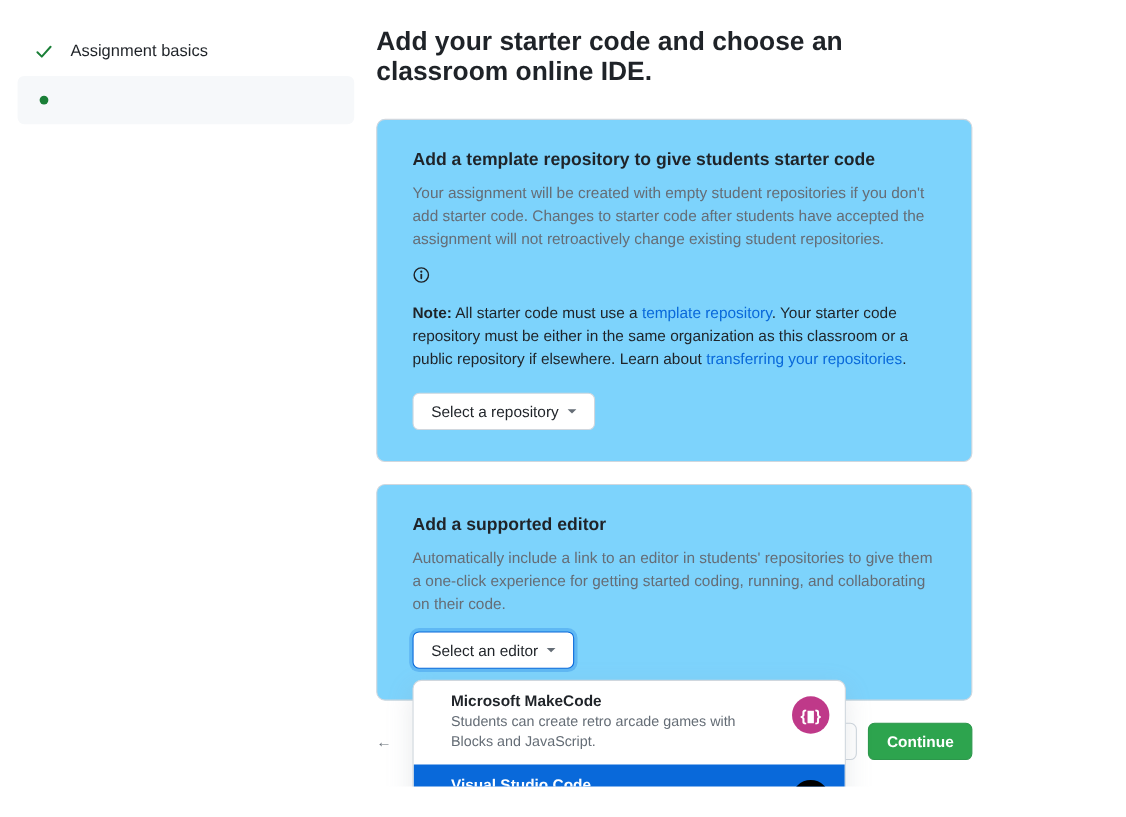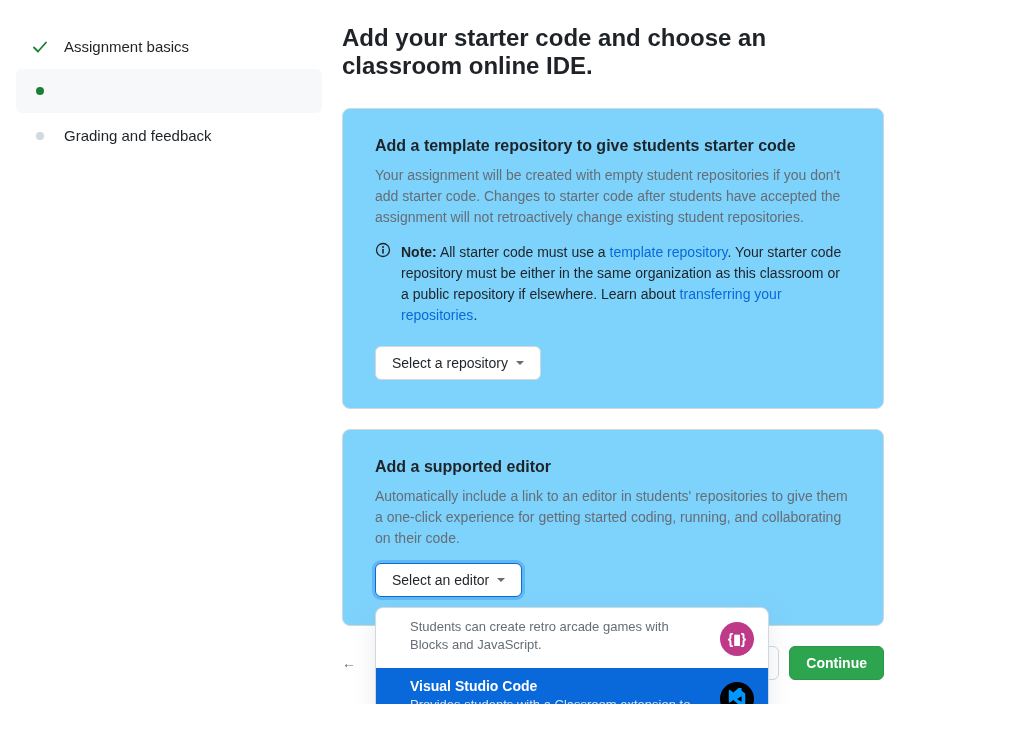--- a/index.html
+++ b/index.html
@@ -67,20 +67,21 @@
   line-height: 1.5;
   margin-bottom: 14px;
 }
 .note-row {
   display: flex;
   gap: 10px;
   color: #1f2328;
   font-size: 14px;
   line-height: 1.5;
   margin-bottom: 20px;
+  flex-direction: column;
 }
 .note-text { flex: 1; }
 .note-text a, .panel-desc a, .replit-note a { color: #0969da; text-decoration: none; }
 .dropdown-btn {
   display: inline-flex;
   align-items: center;
   gap: 8px;
   padding: 8px 16px;
   border: 1px solid #d0d7de;
   border-radius: 6px;
@@ -189,28 +190,20 @@
           </svg>
       </span>
       <span class="sidebar-label">Assignment basics</span>
     </div>
     <div class="sidebar-item active">
       <span class="sidebar-icon">
         <svg width="10" height="10" viewBox="0 0 10 10">
             <circle cx="5" cy="5" r="4" fill="#1a7f37"></circle>
           </svg>
       </span>
-    </div>
-    <div class="sidebar-item">
-      <span class="sidebar-icon">
-        <svg width="10" height="10" viewBox="0 0 10 10">
-            <circle cx="5" cy="5" r="4" fill="#d0d7de"></circle>
-          </svg>
-      </span>
-      <span class="sidebar-label">Grading and feedback</span>
     </div>
   </div>
 
   <div class="main">
     <h1 class="page-title">Add your starter code and choose an classroom online IDE.</h1>
 
     <div class="panel">
       <div class="panel-title">Add a template repository to give students starter code</div>
       <div class="panel-desc">Your assignment will be created with empty student repositories if you don't add starter code. Changes to starter code after students have accepted the assignment will not retroactively change existing student repositories.</div>
       <div class="note-row">
@@ -236,20 +229,21 @@
       <div class="panel-desc">Automatically include a link to an editor in students' repositories to give them a one-click experience for getting started coding, running, and collaborating on their code.</div>
       <div class="editor-panel-wrapper">
         <button class="dropdown-btn focused">
           <span>Select an editor</span>
           <span class="caret"></span>
         </button>
 
         <div class="dropdown-menu" style="top:44px;">
           <div class="menu-option">
             <div class="menu-option-text">
+              <div class="menu-option-title">Microsoft MakeCode</div>
               <div class="menu-option-desc">Students can create retro arcade games with Blocks and JavaScript.</div>
             </div>
             <div class="option-icon" style="background:#bf3989;">
               <svg width="20" height="20" viewBox="0 0 20 20">
                   <text x="10" y="15" font-size="14" text-anchor="middle" fill="#fff" font-weight="bold">{▮}</text>
                 </svg>
             </div>
           </div>
           <div class="menu-option selected">
             <div class="menu-option-text">

